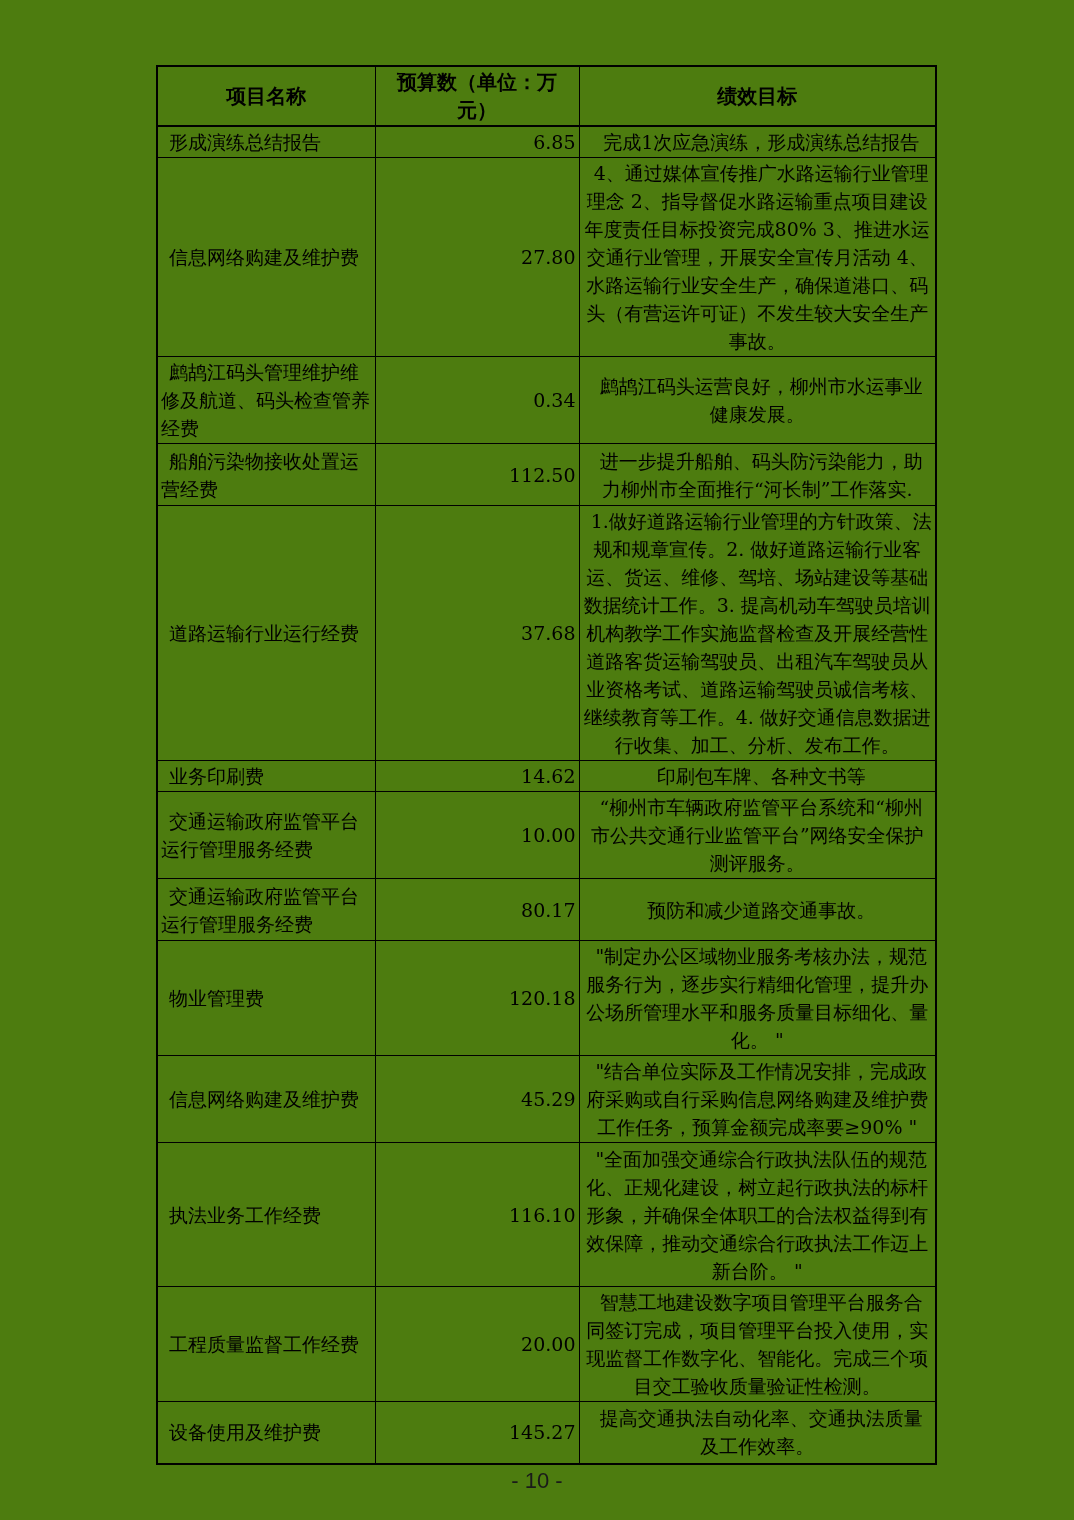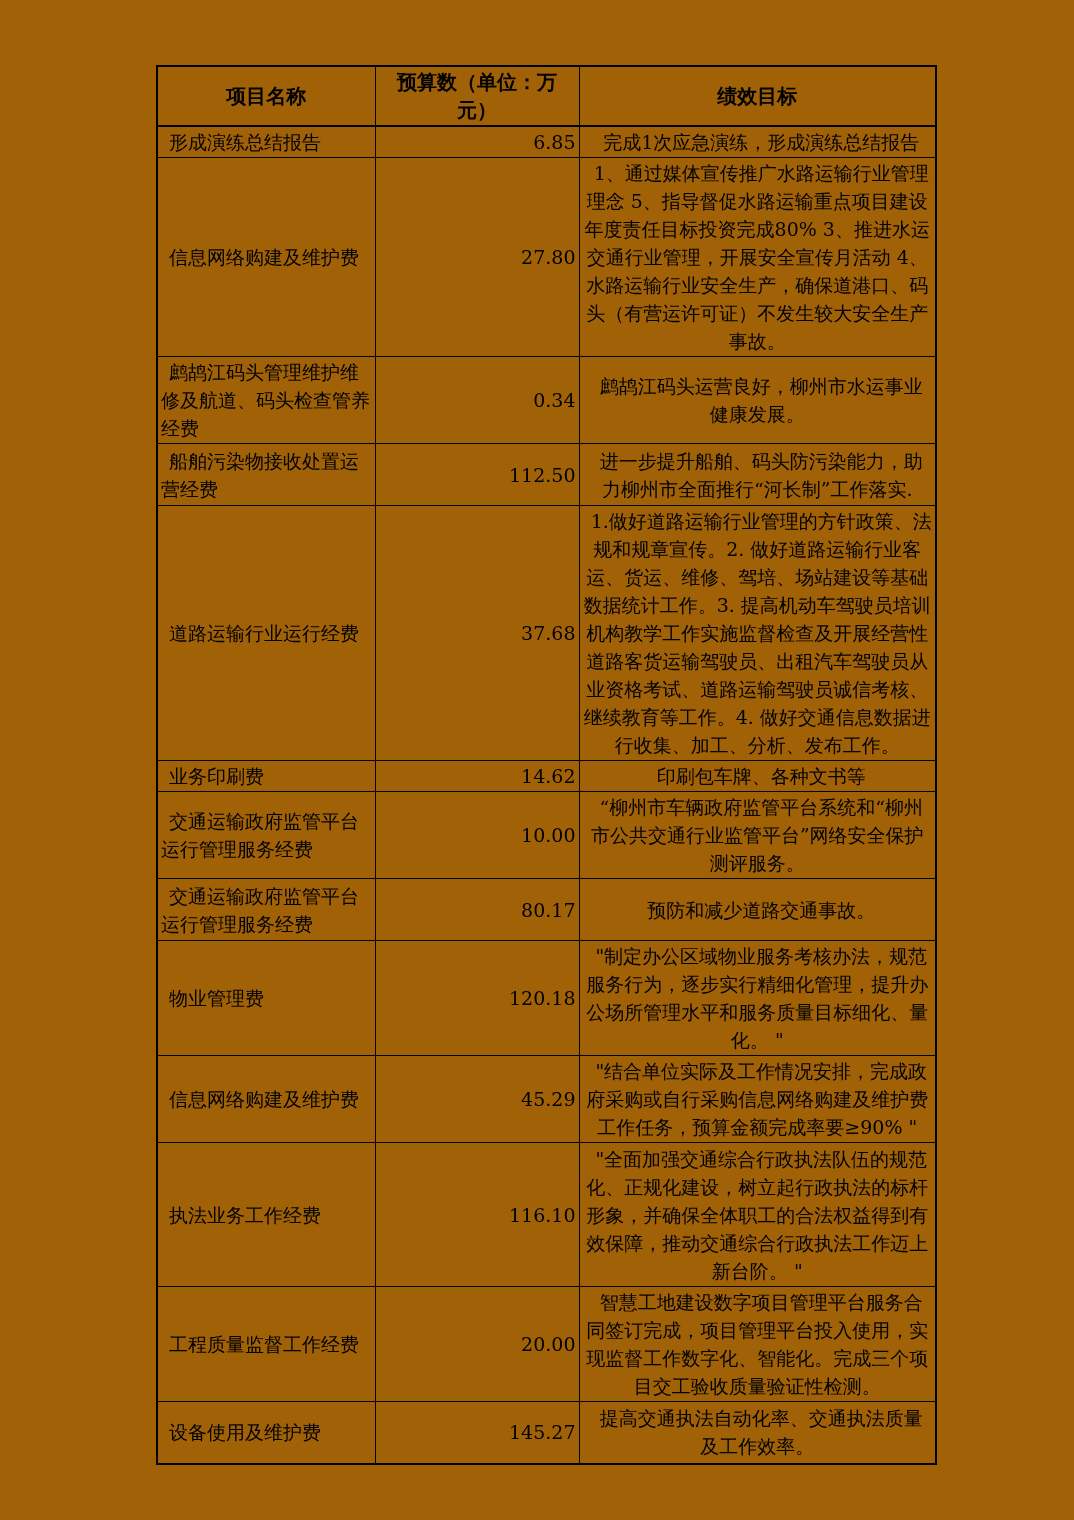--- a/index.html
+++ b/index.html
@@ -4,21 +4,21 @@
 <style>
   html, body {
     margin: 0;
     padding: 0;
     background: #ffffff;
   }
   .page {
     position: relative;
     width: 1074px;
     height: 1520px;
-    background: #a16207;
+    background: #4d7c0f;
     color: #000000;
     font-family: "DejaVu Serif", serif;
     overflow: hidden;
   }
   table.budget-table {
     position: absolute;
     left: 156px;
     top: 65px;
     width: 779px;
     border-collapse: collapse;
@@ -105,21 +105,21 @@
     </thead>
     <tbody>
       <tr class="rh-30">
         <td class="cell-name">形成演练总结报告</td>
         <td class="cell-budget">6.85</td>
         <td class="cell-target">完成1次应急演练，形成演练总结报告</td>
       </tr>
       <tr class="rh-172">
         <td class="cell-name">信息网络购建及维护费</td>
         <td class="cell-budget">27.80</td>
-        <td class="cell-target">1、通过媒体宣传推广水路运输行业管理理念 5、指导督促水路运输重点项目建设年度责任目标投资完成80% 3、推进水运交通行业管理，开展安全宣传月活动 4、水路运输行业安全生产，确保道港口、码头（有营运许可证）不发生较大安全生产事故。</td>
+        <td class="cell-target">4、通过媒体宣传推广水路运输行业管理理念 2、指导督促水路运输重点项目建设年度责任目标投资完成80% 3、推进水运交通行业管理，开展安全宣传月活动 4、水路运输行业安全生产，确保道港口、码头（有营运许可证）不发生较大安全生产事故。</td>
       </tr>
       <tr class="rh-81">
         <td class="cell-name">鹧鸪江码头管理维护维修及航道、码头检查管养经费</td>
         <td class="cell-budget">0.34</td>
         <td class="cell-target">鹧鸪江码头运营良好，柳州市水运事业健康发展。</td>
       </tr>
       <tr class="rh-62">
         <td class="cell-name">船舶污染物接收处置运营经费</td>
         <td class="cell-budget">112.50</td>
         <td class="cell-target">进一步提升船舶、码头防污染能力，助力柳州市全面推行“河长制”工作落实.</td>
@@ -165,14 +165,15 @@
         <td class="cell-target">智慧工地建设数字项目管理平台服务合同签订完成，项目管理平台投入使用，实现监督工作数字化、智能化。完成三个项目交工验收质量验证性检测。</td>
       </tr>
       <tr class="rh-62">
         <td class="cell-name">设备使用及维护费</td>
         <td class="cell-budget">145.27</td>
         <td class="cell-target">提高交通执法自动化率、交通执法质量及工作效率。</td>
       </tr>
     </tbody>
   </table>
 
+  <div class="page-number">- 10 -</div>
 
 </div>
 
 </body></html>

